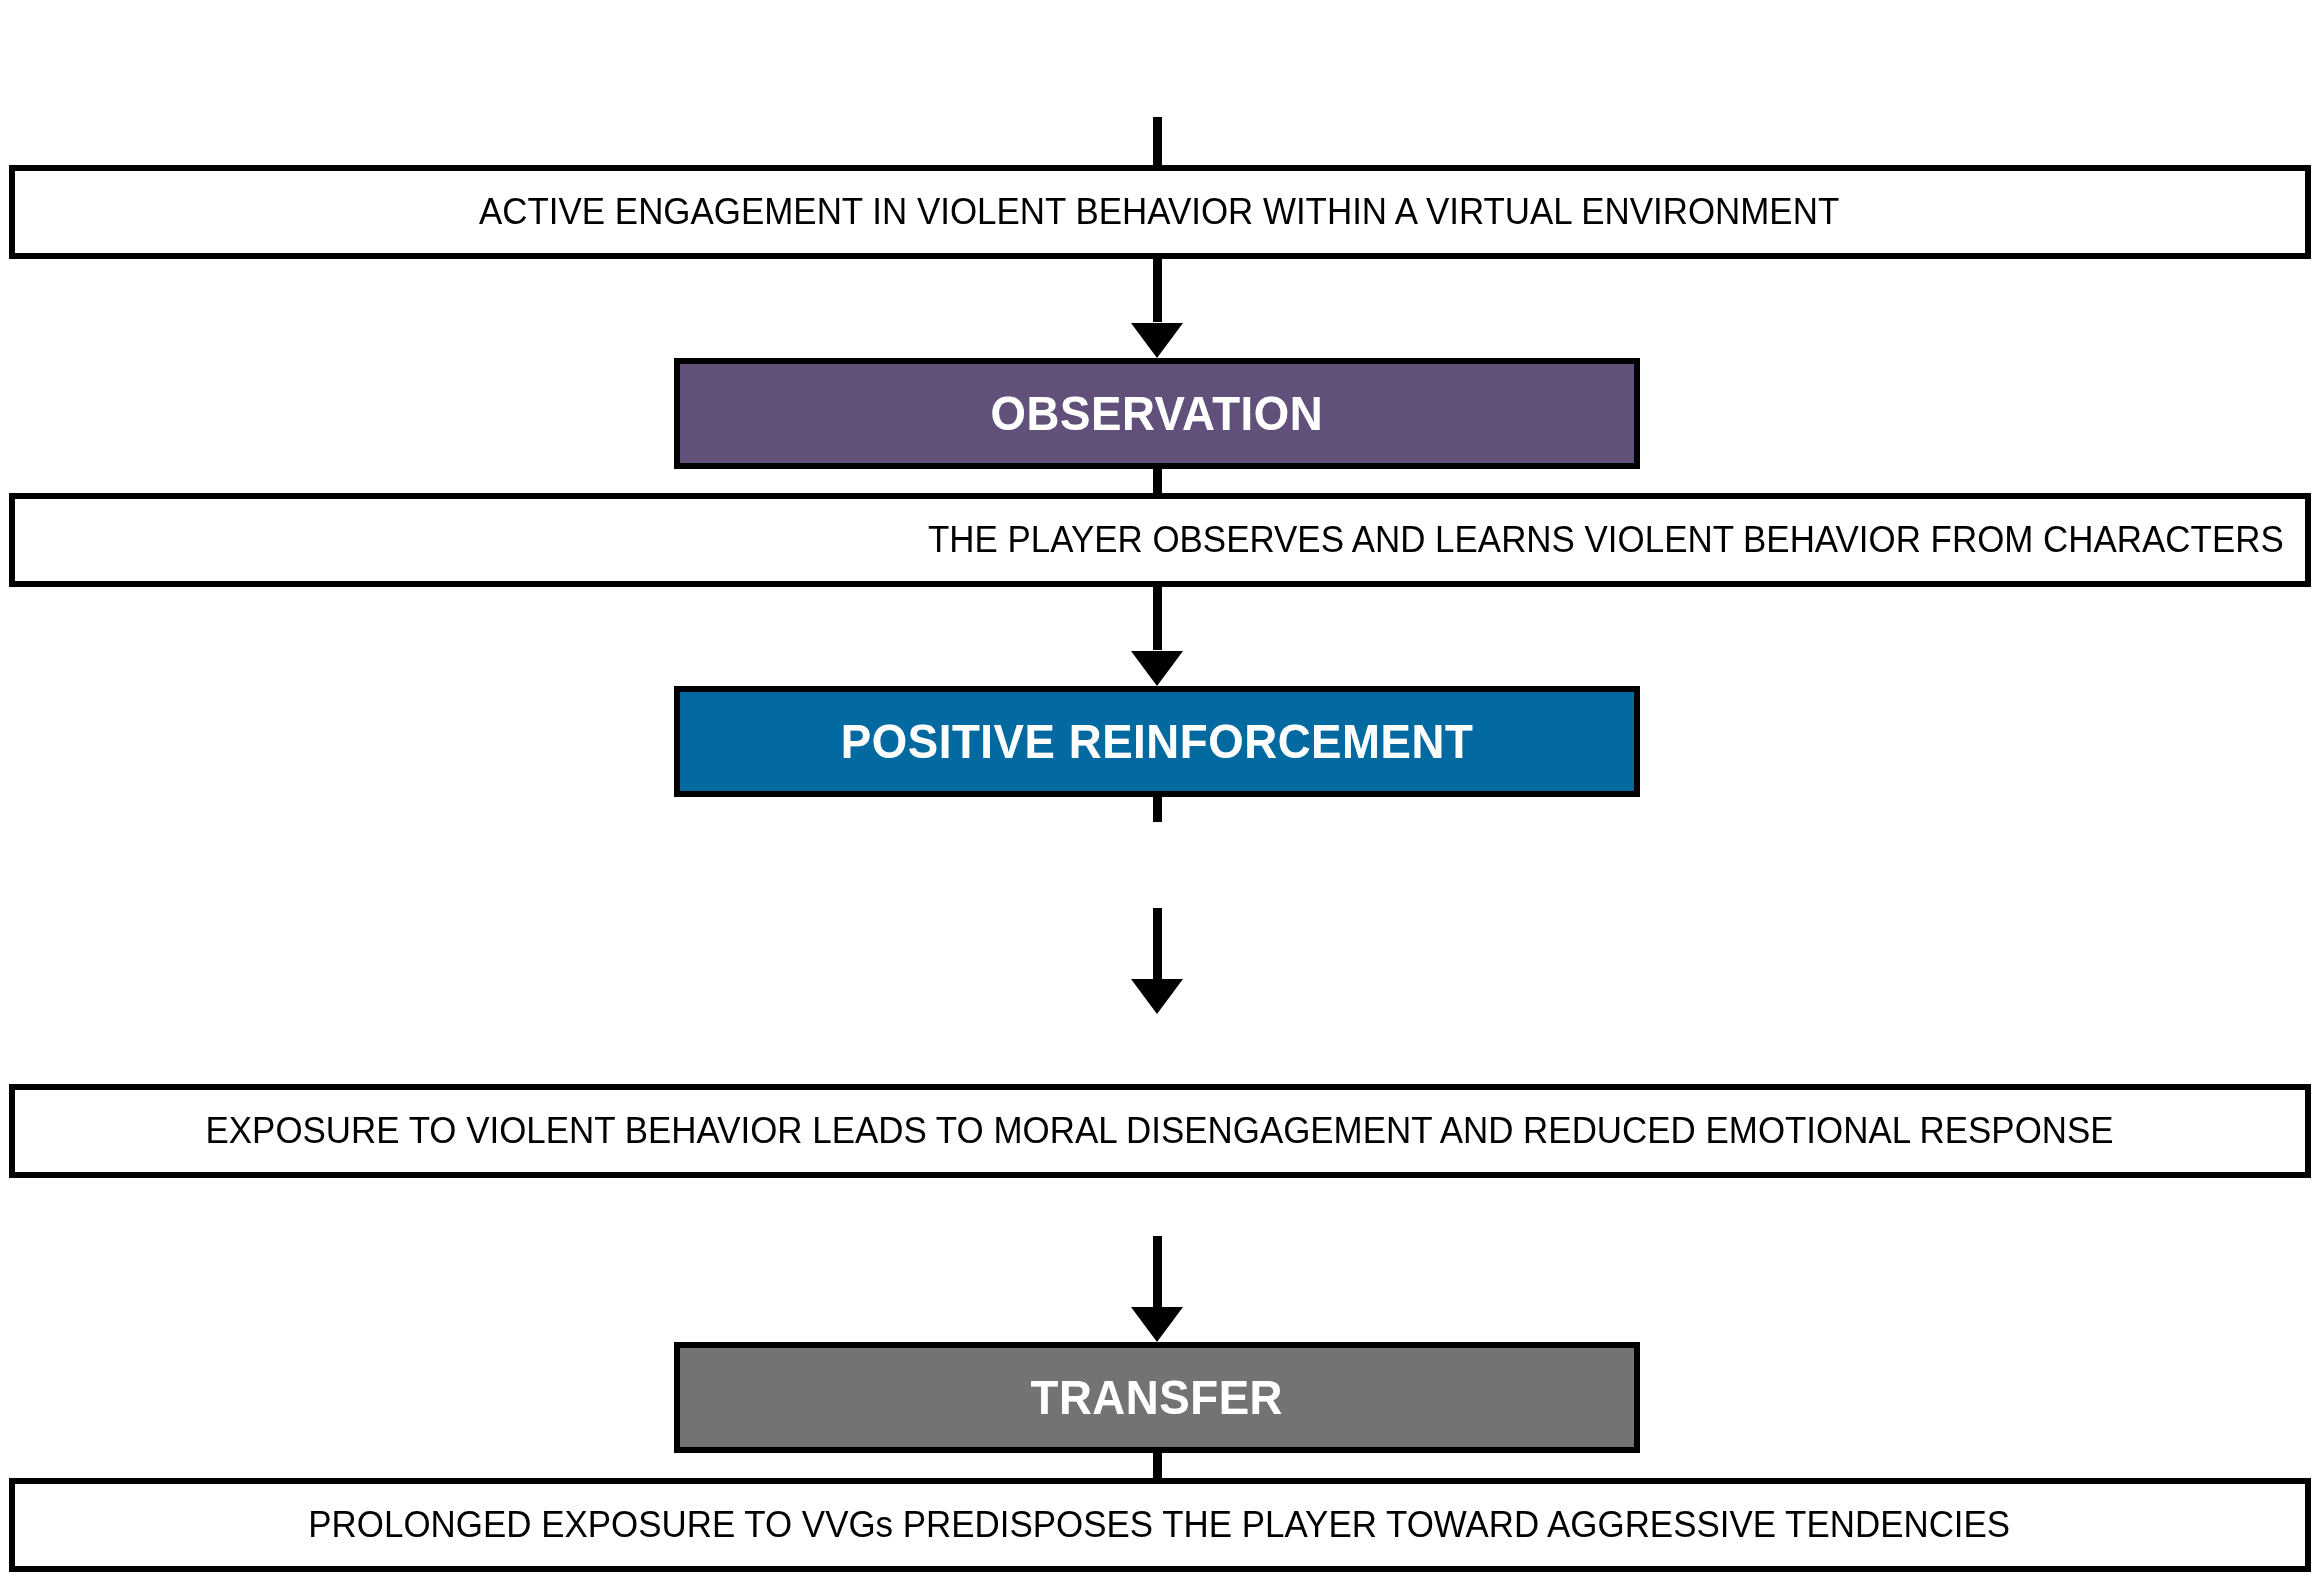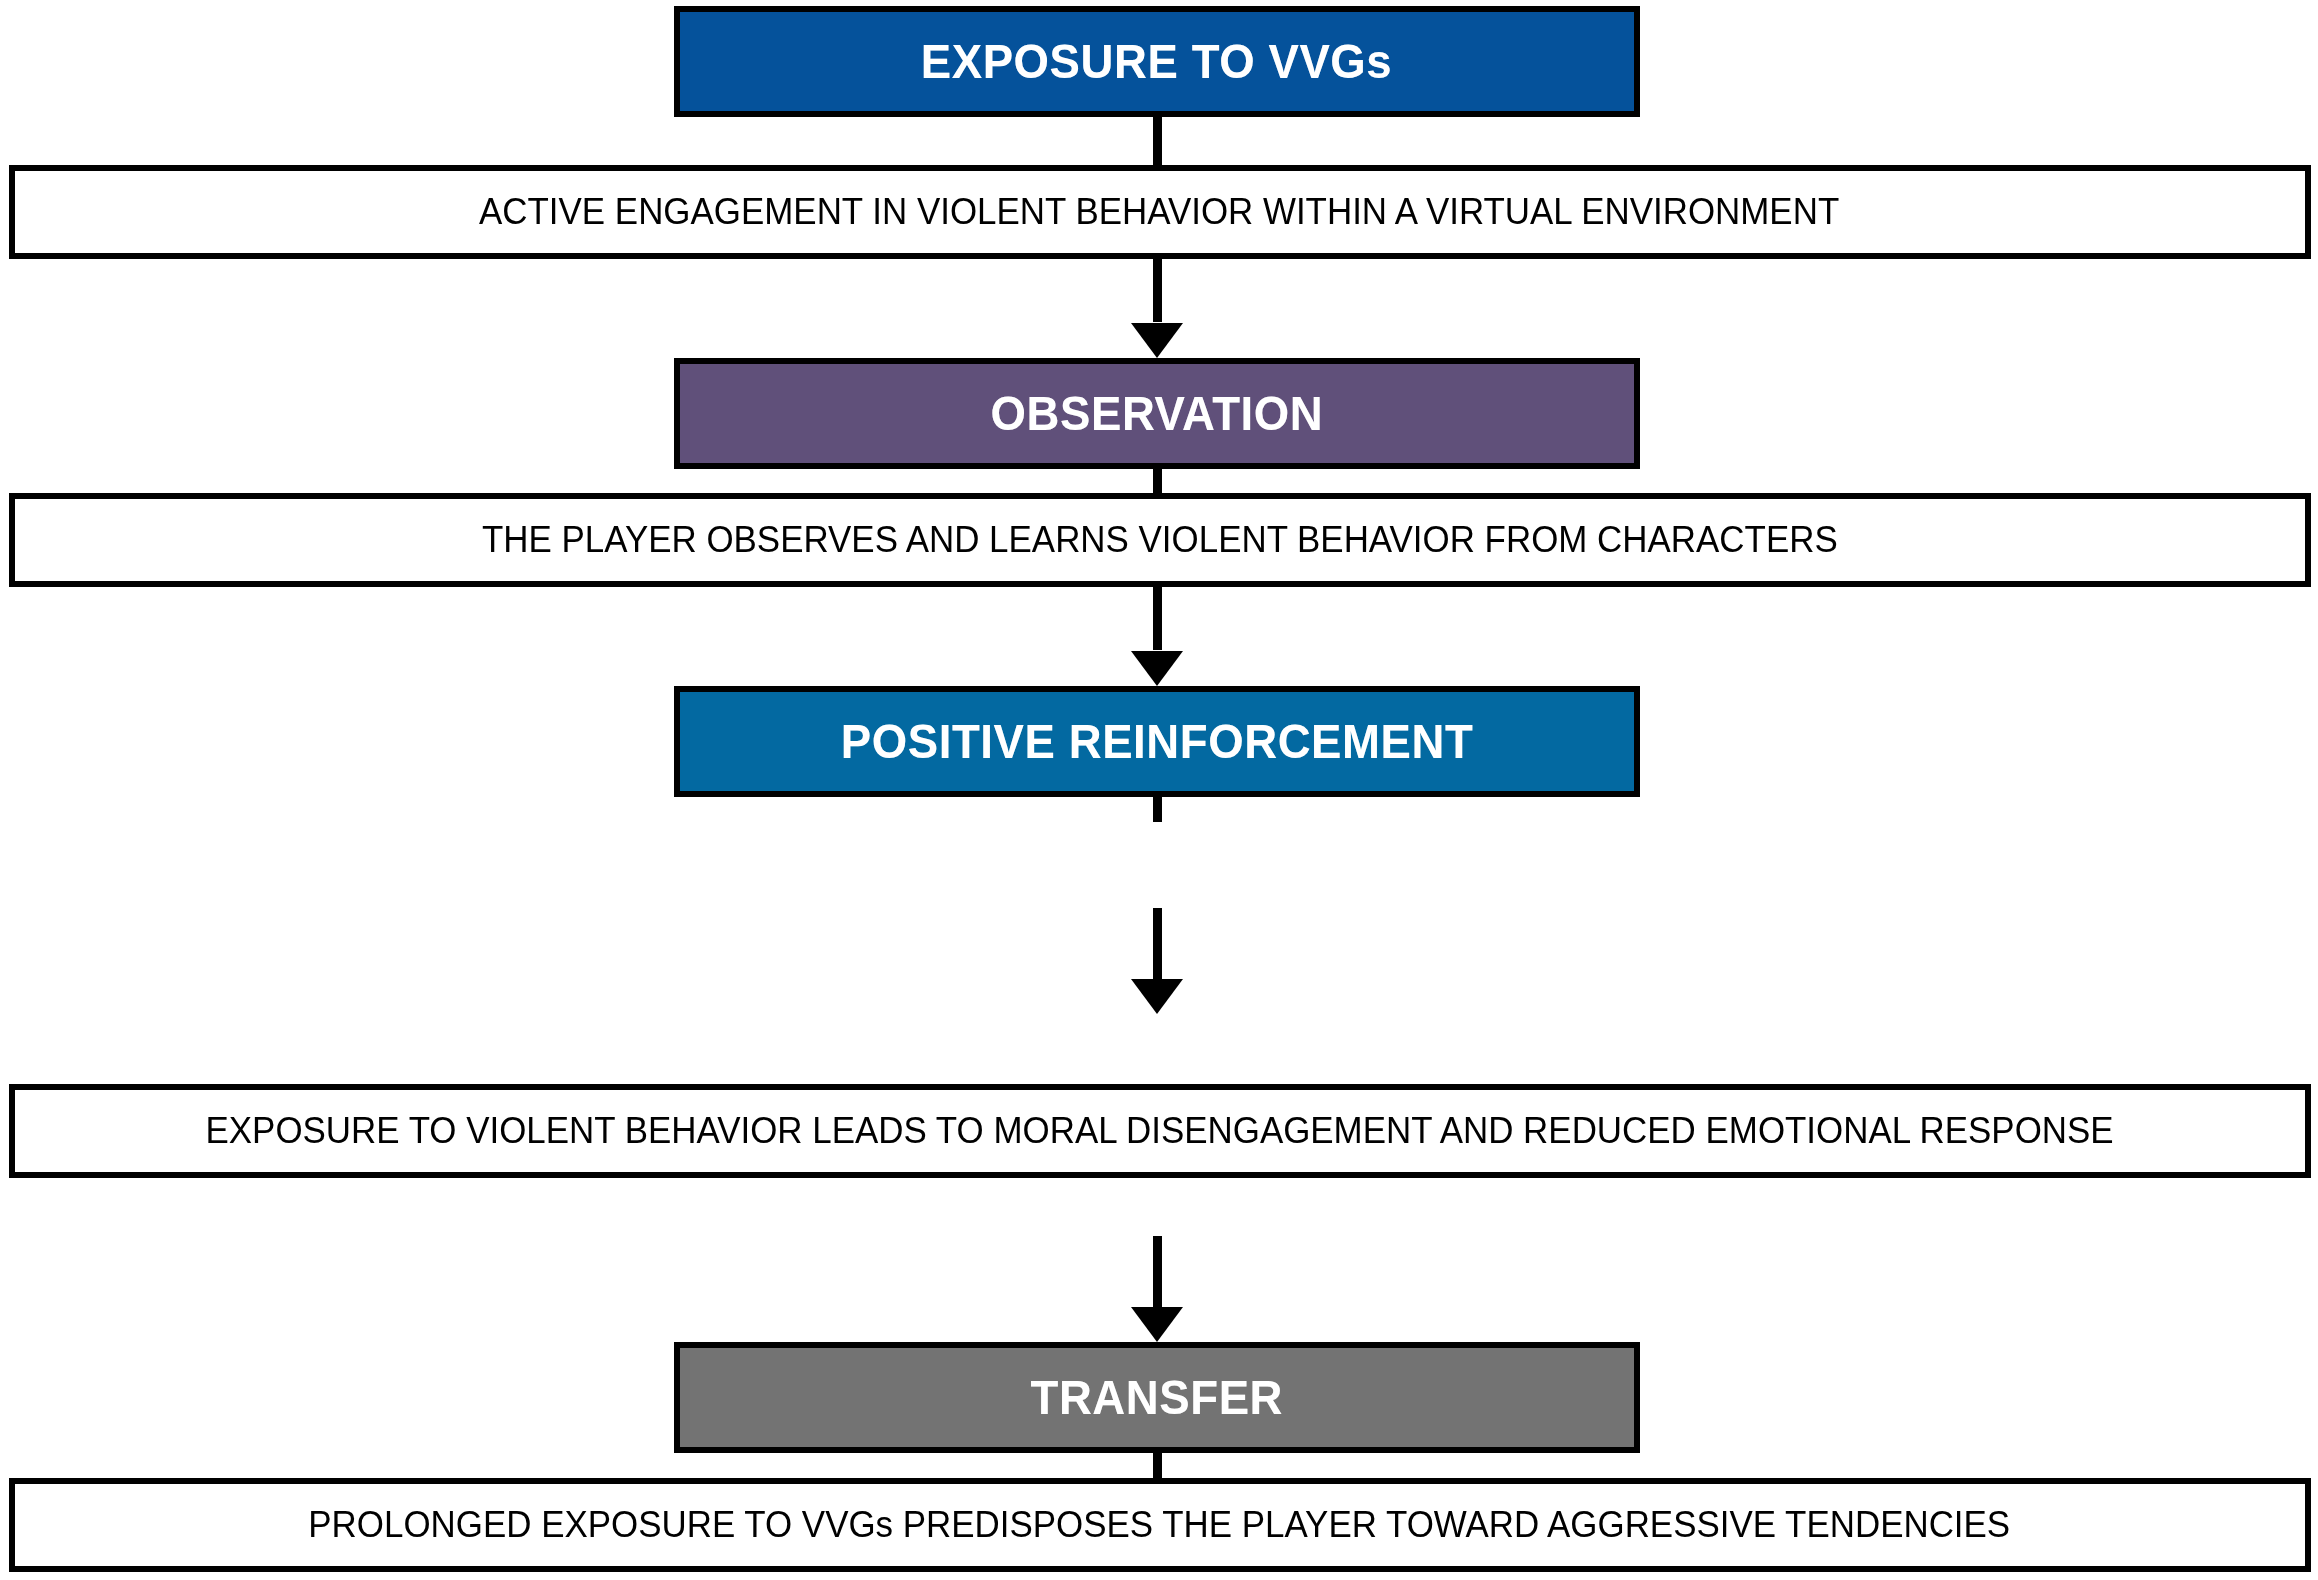--- a/index.html
+++ b/index.html
@@ -91,40 +91,37 @@
     border-right: 26.6px solid transparent;
     border-top: 35px solid #000000;
     z-index: 2;
   }
 </style>
 </head>
 <body>
 
 <div id="diagram-root">
 
-  <div class="stage-box" style="top:5.7px; background:#05529B;">
-    <span class="stage-label">EXPOSURE TO VVGs</span>
-  </div>
 
   <div class="connector" style="top:117px; height:49px;"></div>
 
   <div class="desc-box" style="top:165px;">
     <span class="desc-label">ACTIVE ENGAGEMENT IN VIOLENT BEHAVIOR WITHIN A VIRTUAL ENVIRONMENT</span>
   </div>
 
   <div class="arrow-line" style="top:251px; height:71px;"></div>
   <div class="arrow-head" style="top:323px;"></div>
 
   <div class="stage-box" style="top:358px; background:#60507A;">
     <span class="stage-label">OBSERVATION</span>
   </div>
 
   <div class="connector" style="top:468px; height:25px;"></div>
 
-  <div class="desc-box" style="top:493px;">
+  <div class="desc-box" style="top:493px;justify-content:flex-end;">
     <span class="desc-label">THE PLAYER OBSERVES AND LEARNS VIOLENT BEHAVIOR FROM CHARACTERS</span>
   </div>
 
   <div class="arrow-line" style="top:579px; height:71px;"></div>
   <div class="arrow-head" style="top:651px;"></div>
 
   <div class="stage-box" style="top:686px; background:#0369a1;">
     <span class="stage-label">POSITIVE REINFORCEMENT</span>
   </div>
 

